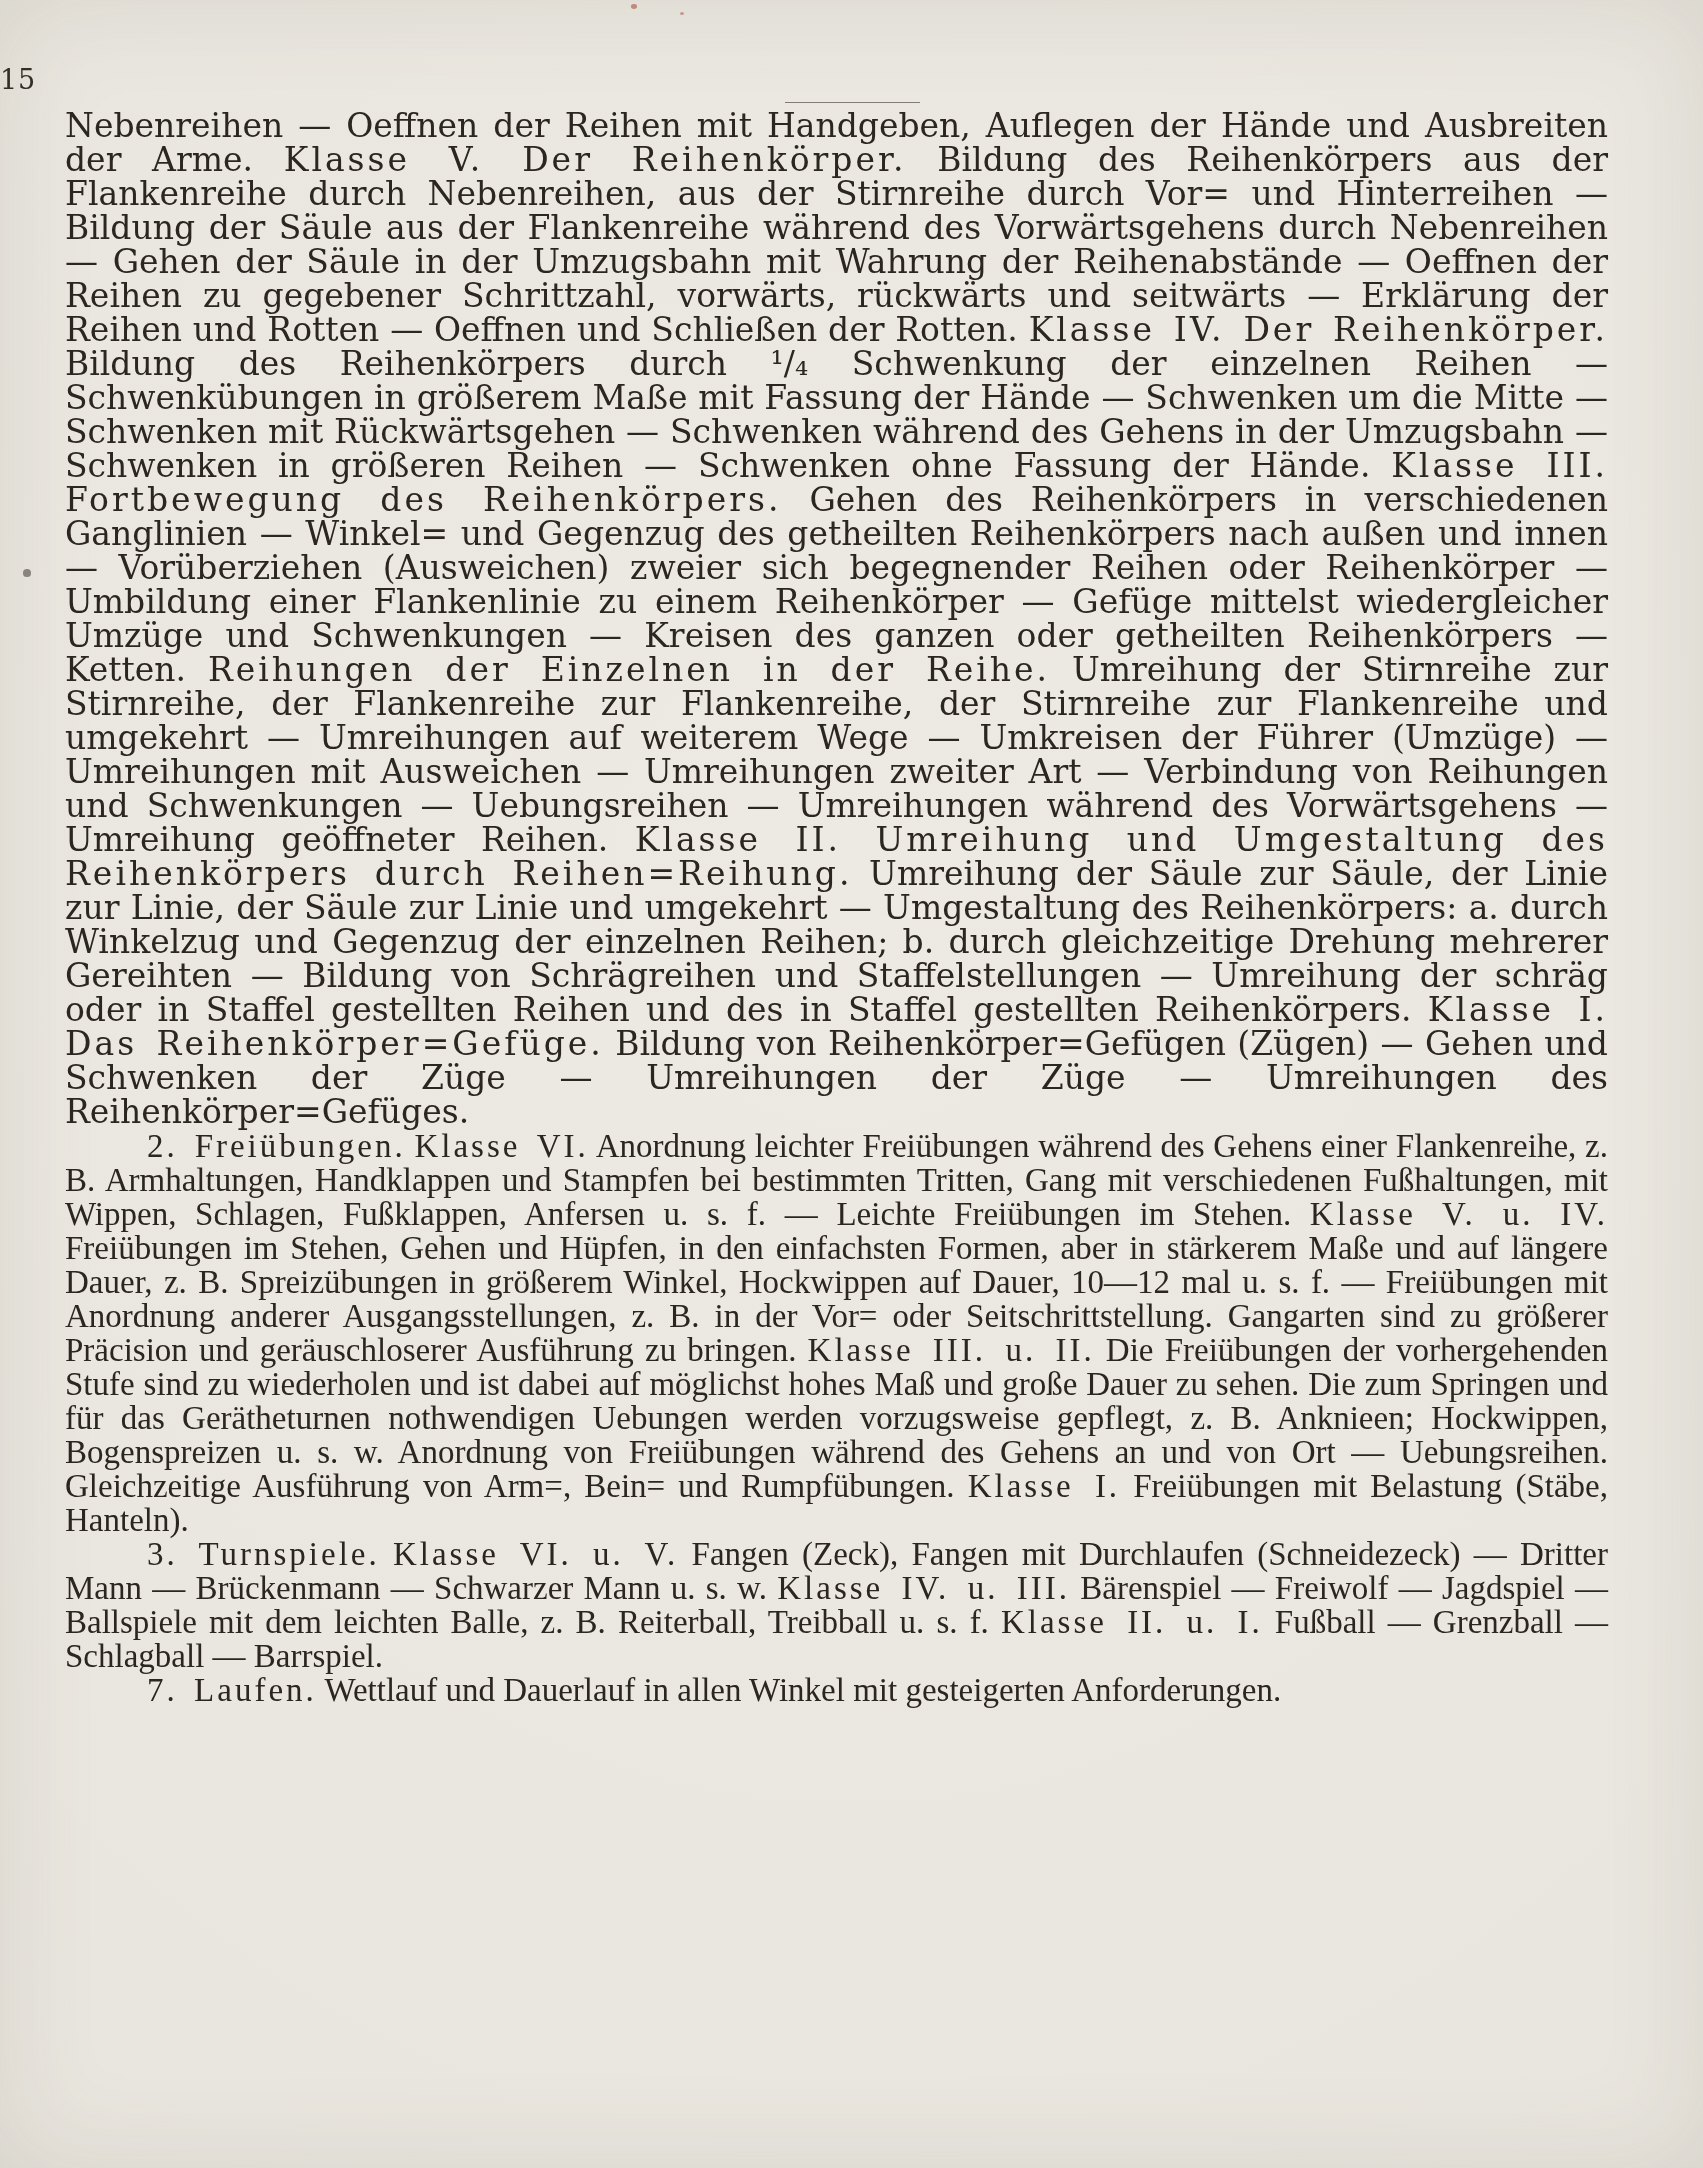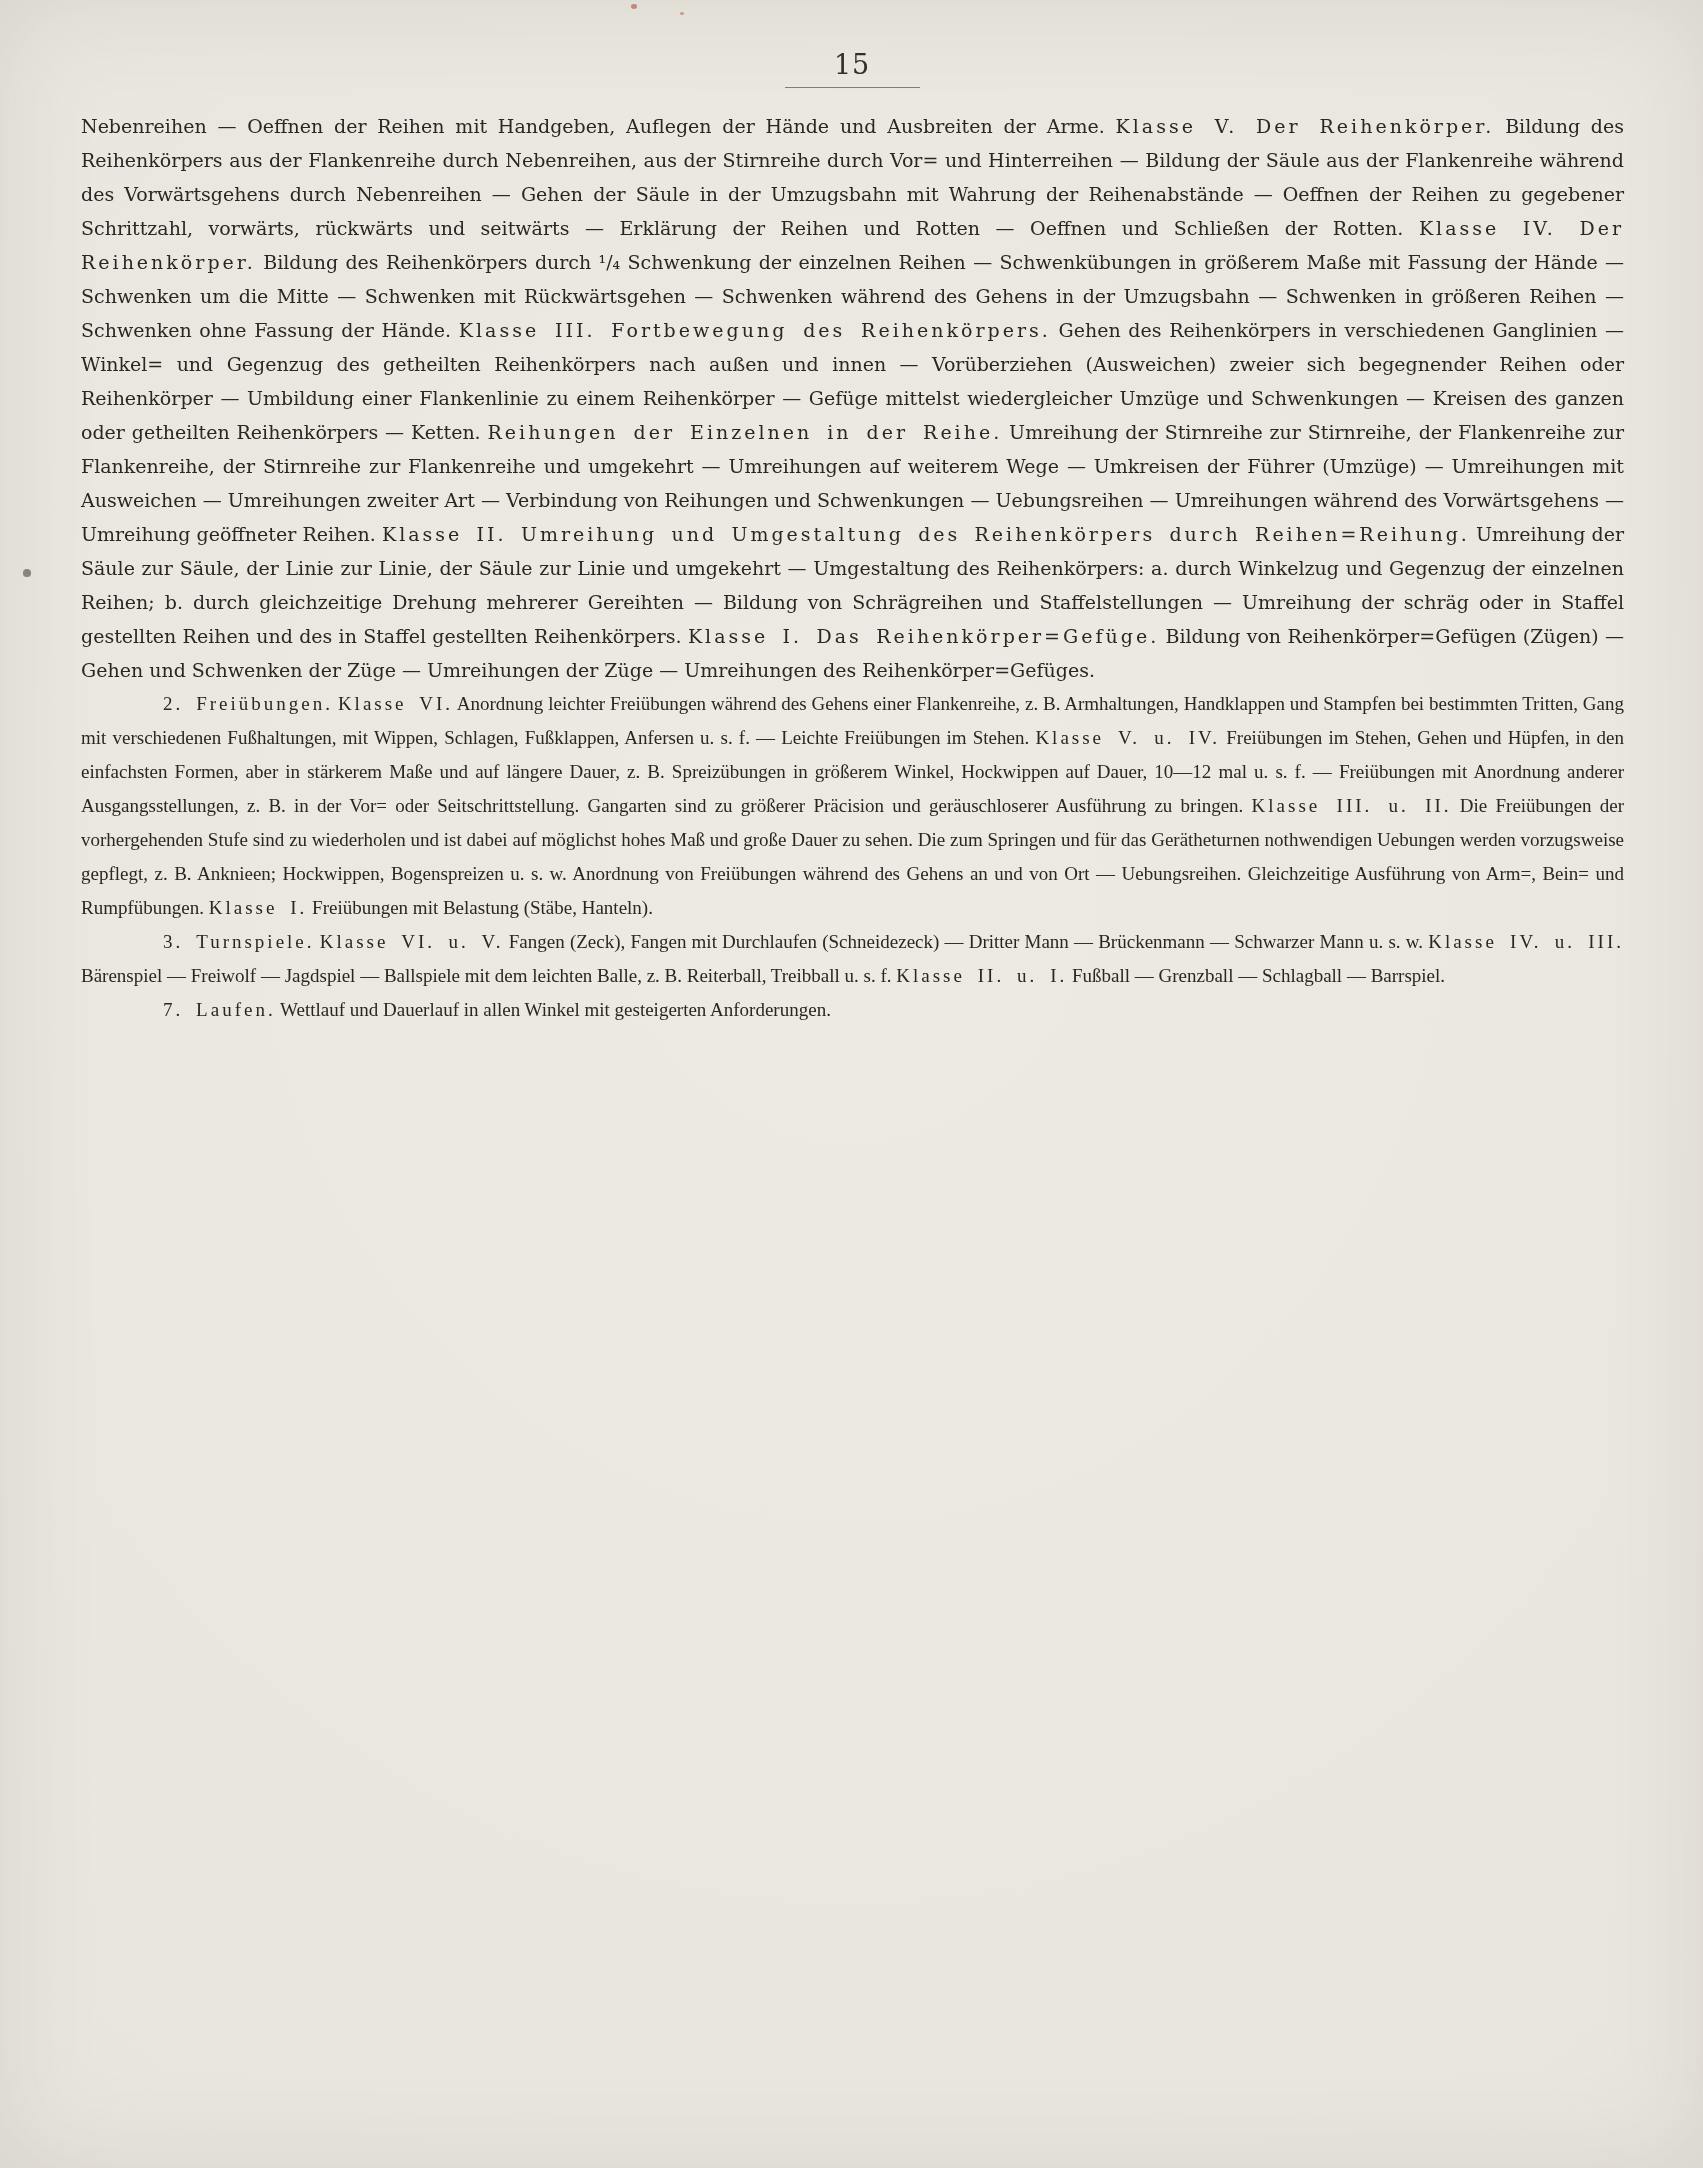--- a/index.html
+++ b/index.html
@@ -12,45 +12,44 @@
   }
   .page {
     position: absolute;
     inset: 0;
     overflow: hidden;
     background: radial-gradient(ellipse 140% 120% at 50% 40%, #edeae4 0%, #e8e5de 65%, #ddd8cf 100%);
     box-shadow: inset 0 0 102px rgba(90,80,60,0.12);
   }
   .page-number-wrap {
     position: absolute;
-    top: 49px;
+    top: 64px;
     left: 0;
     width: 100%;
-    text-align: center;
   }
   .page-number {
     font-size: 27px;
     color: #332e26;
     letter-spacing: 0.9px;
     display: inline-block;
   }
   .page-rule {
     width: 135px;
     height: 1.7px;
     background: #554f44;
     opacity: 0.7;
     margin: 6.8px auto 0 auto;
   }
   .text-body {
     position: absolute;
-    left: 81px;
+    left: 65px;
     top: 109px;
     width: 1543px;
     color: #2b2620;
-    font-size: 19px;
+    font-size: 33px;
     line-height: 34px;
     text-align: justify;
     text-rendering: optimizeLegibility;
   }
   .para { margin: 0; text-indent: 0; }
   .para.indent { text-indent: 82px; font-family: Liberation Serif, serif; }
   .run { }
   .run.spaced { letter-spacing: 3px; word-spacing: 5.1px; }
   .speck {
     position: absolute;

